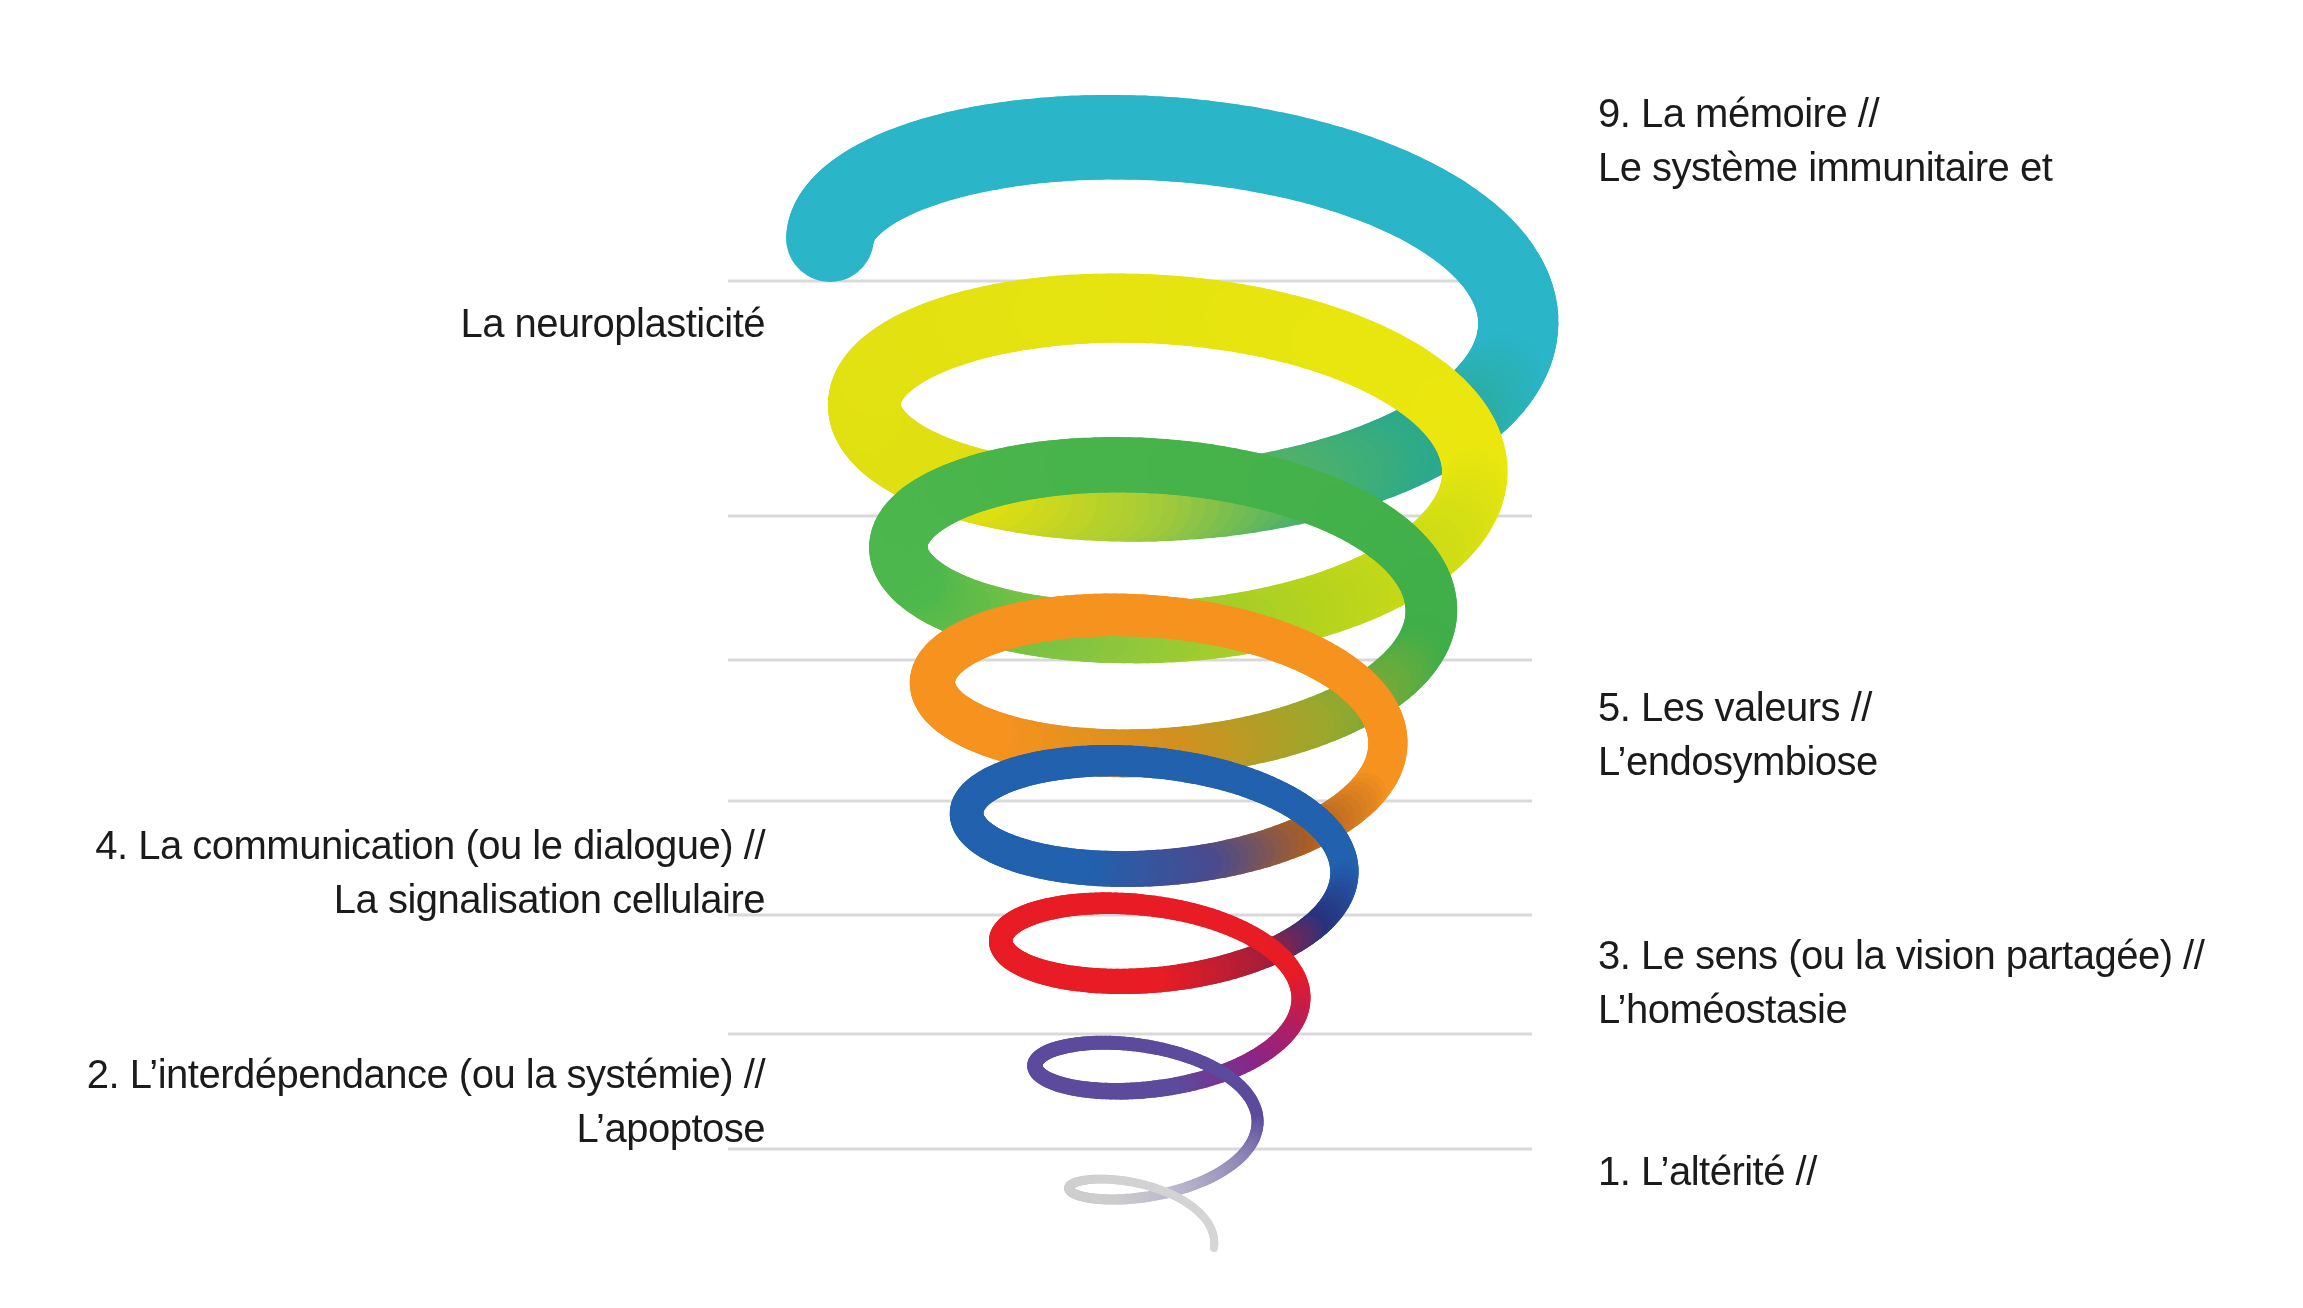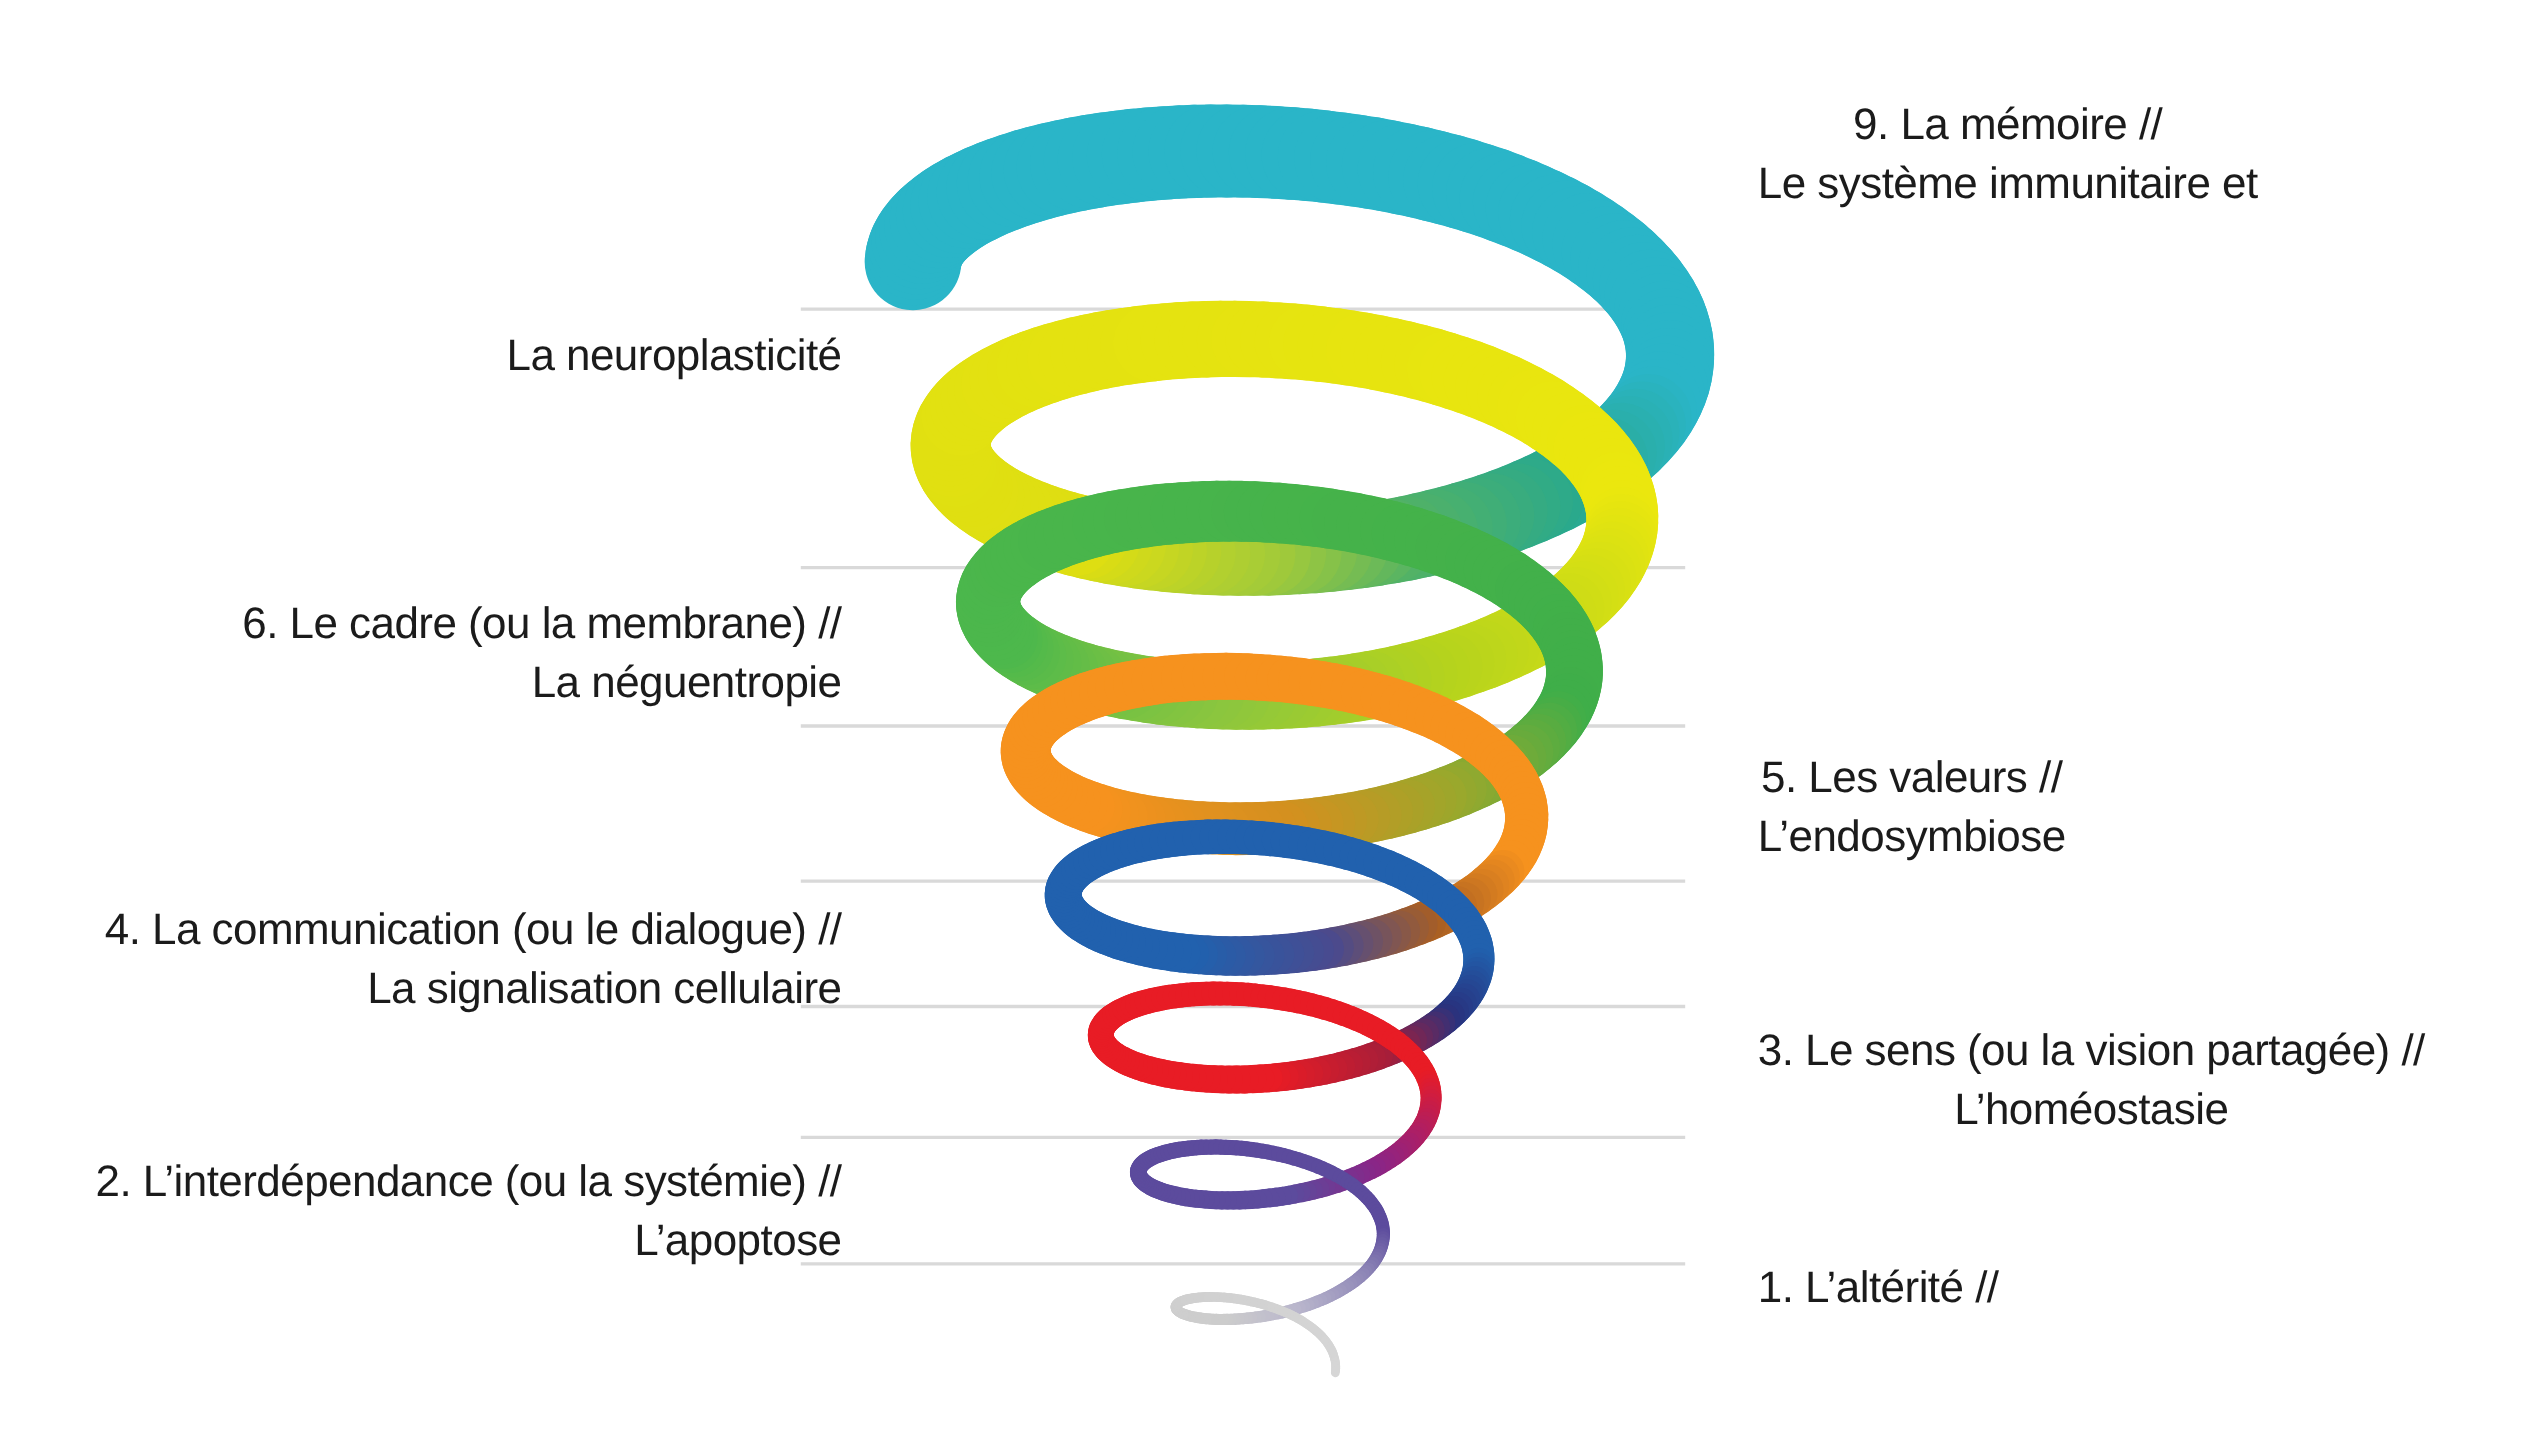--- a/index.html
+++ b/index.html
@@ -1,20 +1,20 @@
 <!DOCTYPE html>
 <html><head>
 <meta charset="utf-8">
 <style>
   html,body{margin:0;padding:0;background:#fff;}
   .canvas{position:relative;width:2303px;height:1308px;background:#ffffff;overflow:hidden;
           font-family:"Liberation Sans", sans-serif;}
   .spiral-svg{position:absolute;left:0;top:0;width:2303px;height:1308px;}
   .label{position:absolute;font-size:40px;line-height:54px;color:#1b1b1b;letter-spacing:-0.5px;white-space:nowrap;}
-  .label.side-right{text-align:center;}
+  .label.side-right{text-align:left;}
   .label.side-left{text-align:right;}
 </style>
 </head>
 <body>
 
 <div class="canvas">
 
   <svg class="spiral-svg" viewBox="0 0 2303 1308" xmlns="http://www.w3.org/2000/svg">
     <g>
         <line x1="728" x2="1532" y1="281" y2="281" stroke="#d9d9d9" stroke-width="3"></line>
@@ -1143,24 +1143,20 @@
     <div>3. Le sens (ou la vision partagée) //</div>
     <div>L’homéostasie</div>
   </div>
   <div class="label side-right" style="left:1598px;top:1144px">
     <div>1. L’altérité //</div>
   </div>
 
   <div class="label side-left" style="right:1538px;top:296px">
     <div>La neuroplasticité</div>
   </div>
-  <div class="label side-left" style="right:1538px;top:540px">
-    <div>6. Le cadre (ou la membrane) //</div>
-    <div>La néguentropie</div>
-  </div>
   <div class="label side-left" style="right:1538px;top:818px">
     <div>4. La communication (ou le dialogue) //</div>
     <div>La signalisation cellulaire</div>
   </div>
   <div class="label side-left" style="right:1538px;top:1047px">
     <div>2. L’interdépendance (ou la systémie) //</div>
     <div>L’apoptose</div>
   </div>
 
 </div>

